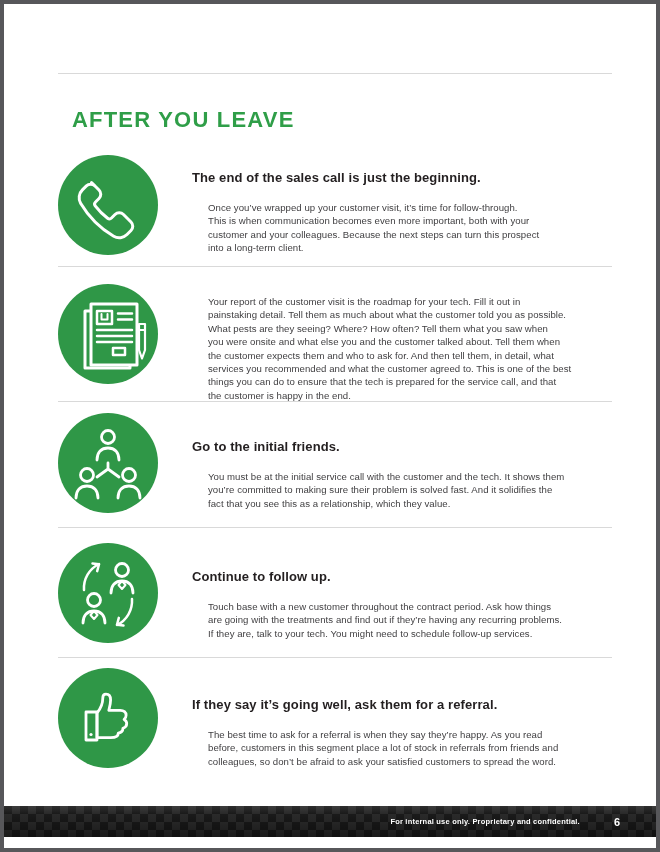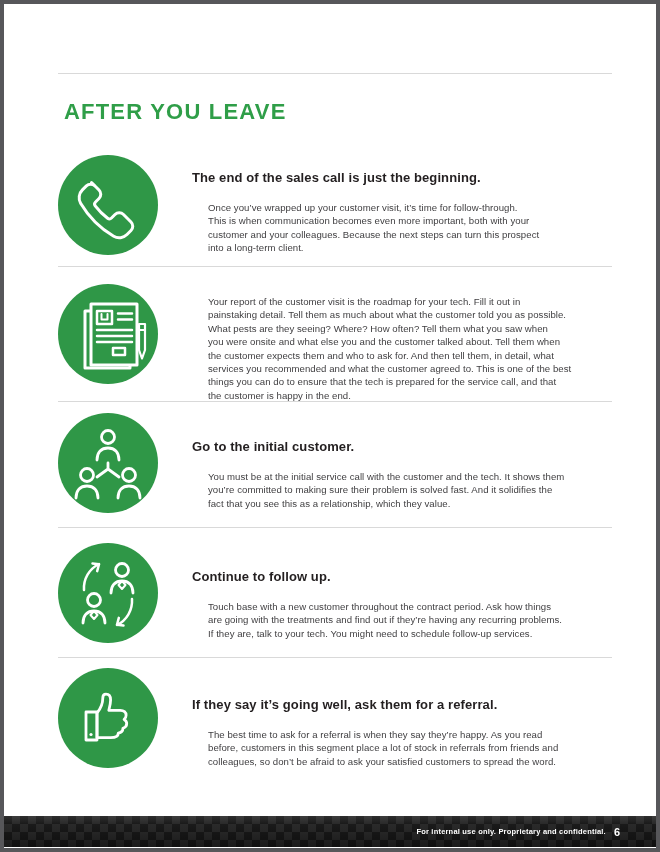--- a/index.html
+++ b/index.html
@@ -3,50 +3,50 @@
 <meta charset="utf-8">
 <style>
   html,body{margin:0;padding:0;background:#fff;}
   .frame{
     position:relative;width:660px;height:852px;box-sizing:border-box;
     border:4px solid var(--border,#57575a);background:#fff;overflow:hidden;
     font-family:"Liberation Sans",sans-serif;
   }
   .rule{position:absolute;left:54px;width:554px;height:1px;background:var(--divider,#d9d9d9);}
   .page-title{
-    position:absolute;left:56px;top:91px;margin:4px;
+    position:absolute;left:56px;top:91px;margin:12px;
     font-size:22px;font-weight:700;letter-spacing:1.2px;
     color:var(--title-green,#2f9e48);
     text-align:right;
   }
   .icon-circle{
     position:absolute;left:54px;width:100px;height:100px;border-radius:50%;
     background:var(--accent-green,#2f9747);display:flex;align-items:center;justify-content:center;
   }
   .icon-circle svg{width:100px;height:100px;display:block;}
   .sec-text{position:absolute;left:188px;width:440px;}
   .sec-heading{
     margin:0 0 4px 0;font-size:13px;font-weight:700;
     color:var(--heading-text,#231f20);letter-spacing:0.1px;
   }
   .sec-body{
     margin:16px;font-size:9.6px;line-height:13.4px;color:var(--body-text,#3f3e40);
     white-space:pre;letter-spacing:0.05px;
   }
   .footer{
-    position:absolute;left:0;right:0;bottom:1px;height:31px;
+    position:absolute;left:0;right:0;bottom:11px;height:31px;
     background-color:var(--footer-bg,#161616);
     background-image:
       linear-gradient(180deg, rgba(255,255,255,0.10) 0%, rgba(255,255,255,0.02) 25%, rgba(0,0,0,0.0) 50%, rgba(0,0,0,0.30) 100%),
       linear-gradient(45deg,#262626 25%,transparent 25%,transparent 75%,#262626 75%),
       linear-gradient(45deg,#262626 25%,transparent 25%,transparent 75%,#262626 75%);
     background-size:auto,16px 16px,16px 16px;
     background-position:0 0,0 0,8px 8px;
     display:flex;align-items:center;justify-content:flex-end;
-    gap:8px;padding-right:36px;box-sizing:border-box;
+    gap:34px;padding-right:36px;box-sizing:border-box;
   }
   .footer-note{color:#fff;font-size:7.5px;font-weight:700;letter-spacing:0.2px;}
   .footer-page{color:#fff;font-size:11px;font-weight:700;}
 </style>
 </head>
 <body>
 
 <div class="frame">
 
   <div class="rule" style="top:69px"></div>
@@ -99,21 +99,21 @@
       <circle cx="50" cy="24" r="6.5"></circle>
       <path d="M39,47 c0,-8 4.5,-12 11,-12 c6.5,0 11,4 11,12"></path>
       <path d="M50,50 v6 M50,56 l-11,8 M50,56 l11,8"></path>
       <circle cx="29" cy="62" r="6.5"></circle>
       <path d="M18,85 c0,-8 4.5,-12 11,-12 c6.5,0 11,4 11,12"></path>
       <circle cx="71" cy="62" r="6.5"></circle>
       <path d="M60,85 c0,-8 4.5,-12 11,-12 c6.5,0 11,4 11,12"></path>
     </svg>
   </div>
   <div class="sec-text" style="top:435px">
-    <h2 class="sec-heading">Go to the initial customer.</h2>
+    <h2 class="sec-heading">Go to the initial friends.</h2>
     <p class="sec-body">You must be at the initial service call with the customer and the tech. It shows them
 you’re committed to making sure their problem is solved fast. And it solidifies the
 fact that you see this as a relationship, which they value.</p>
   </div>
 
   <div class="rule" style="top:523px"></div>
 
   <div class="icon-circle" style="top:539px">
     <svg viewBox="0 0 100 100" fill="none" stroke="#ffffff" stroke-width="2.8" stroke-linejoin="round" stroke-linecap="round">
       <circle cx="64" cy="27" r="6.5"></circle>

